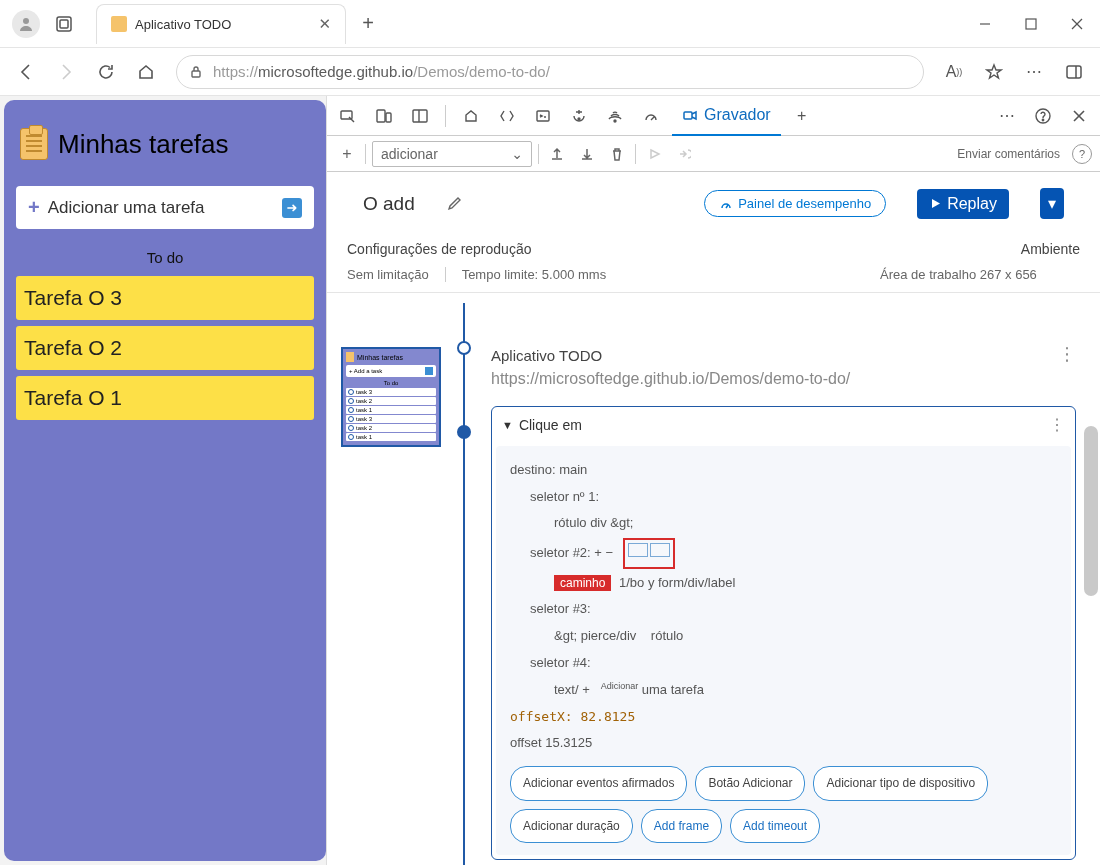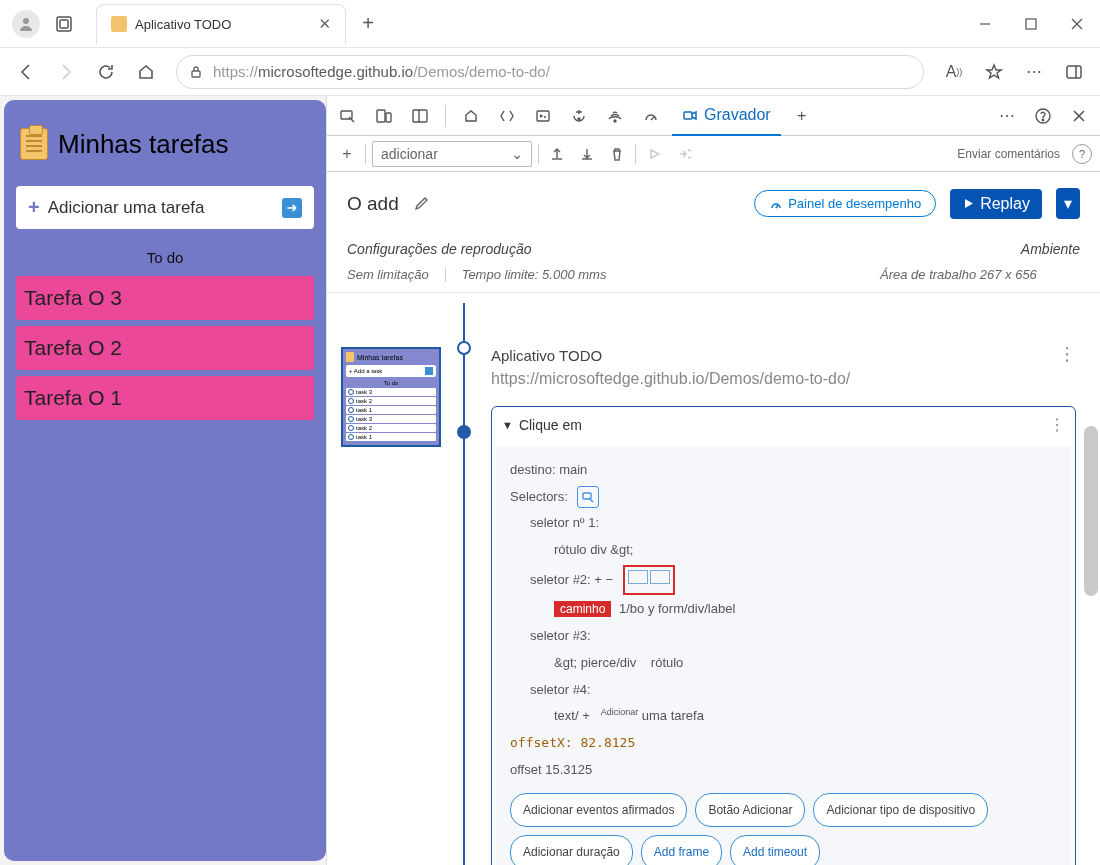--- a/index.html
+++ b/index.html
@@ -34,46 +34,46 @@
 .app-header { display:flex; align-items:center; gap:10px; margin:16px 4px 26px 4px;}
 .app-header .icon { width:28px;height:32px;background:#f5c36b;border:1px solid #c08a2f;border-radius:3px;position:relative;}
 .app-header .icon::before{content:"";position:absolute;top:-4px;left:8px;width:12px;height:8px;background:#f5c36b;border:1px solid #c08a2f;border-radius:2px;}
 .app-header .icon::after{content:"";position:absolute;top:6px;left:5px;right:5px;height:2px;background:#c08a2f;box-shadow:0 5px 0 #c08a2f,0 10px 0 #c08a2f,0 15px 0 #c08a2f;}
 .app-title { font-size:26px; font-weight:400; color:#000;}
 .add-task-bar { background:#fff; border-radius:4px; padding:10px 12px; display:flex; align-items:center; margin-bottom:20px;}
 .add-task-bar .plus{color:#7378c7;font-size:20px;font-weight:700;margin-right:8px;}
 .add-task-bar .label{font-size:17px;color:#333;flex:1;}
 .add-task-bar .go{width:20px;height:20px;background:#3b8fd4;border-radius:3px;color:#fff;display:flex;align-items:center;justify-content:center;font-size:13px;}
 .section-title{ text-align:center; font-size:15px; color:#111; margin:6px 0 10px 0;}
-.task-item { background:#ec4899; border-radius:3px; padding:10px 8px; margin-bottom:6px; font-size:21px; color:#222;}
+.task-item { background:#fde047; border-radius:3px; padding:10px 8px; margin-bottom:6px; font-size:21px; color:#222;}
 
 
 .devtools { flex:1; background:#fff; display:flex; flex-direction:column; border-left:1px solid #ddd; position:relative;}
 .dt-tabs { height:40px; border-bottom:1px solid #ccc; display:flex; align-items:center; padding:0 6px; gap:6px;}
 .dt-tab-icon{ width:30px;height:30px;display:flex;align-items:center;justify-content:center;color:#555;}
 .dt-tab-active{ height:40px; display:flex;align-items:center; gap:6px; padding:0 10px; border-bottom:2px solid #0078d4; color:#0f6cbf;}
 .dt-tab-plus{ width:30px;height:30px;display:flex;align-items:center;justify-content:center;color:#555;}
 .dt-tabs-right{ margin-left:auto; display:flex; gap:6px;}
 
 .dt-toolbar { height:36px; border-bottom:1px solid #ccc; display:flex; align-items:center; padding:0 8px; gap:6px;}
 .dt-toolbar .dd{ width:160px; height:26px; border:1px solid #bbb; display:flex; align-items:center; padding:0 8px; font-size:14px; color:#666; justify-content:space-between; border-radius:2px;}
 .dt-tb-icon{ width:24px;height:24px;display:flex;align-items:center;justify-content:center;color:#666;}
 .dt-tb-icon.disabled{color:#ccc;}
 .dt-toolbar .feedback{ margin-left:auto; font-size:12px; color:#666;}
 .dt-toolbar .help{width:20px;height:20px;border-radius:50%;border:1px solid #999;display:flex;align-items:center;justify-content:center;font-size:11px;color:#666;margin-left:6px;}
 
-.rec-header { padding:16px 20px; display:flex; align-items:center; gap:14px;}
+.rec-header { padding:16px 36px; display:flex; align-items:center; gap:31px;}
 .rec-header h2{ font-size:19px; font-weight:400; color:#333;}
 .rec-header .edit{color:#666;}
 .rec-header .spacer{flex:1;}
 .btn-outline{ border:1px solid #0078d4; color:#0078d4; background:#fff; border-radius:16px; padding:5px 14px; font-size:13px; display:flex; align-items:center; gap:5px;}
 .btn-primary{ background:#0554b3; color:#fff; border-radius:4px; padding:6px 12px; font-size:16px; display:flex; align-items:center; gap:5px;}
 .btn-caret{ background:#0554b3; color:#fff; border-radius:4px; padding:6px 8px;}
 
-.settings-row{ display:flex; padding:6px 20px 10px 20px; border-bottom:1px solid #e5e5e5;font-style:italic;}
+.settings-row{ display:flex; padding:6px 20px 10px 20px; border-bottom:1px solid #e5e5e5;}
 .settings-col{ flex:1;}
 .settings-col h4{ font-size:14px; font-weight:400; color:#444; margin-bottom:10px;}
 .settings-vals{ display:flex; gap:16px; font-size:13px; color:#666;}
 .settings-vals .sep{border-left:1px solid #ccc;}
 .settings-col.right{ text-align:right; flex:0 0 200px;}
 
 .timeline-area{ flex:1; overflow:hidden; position:relative; padding:10px 0 0 14px;}
 .timeline-line{ position:absolute; left:136px; top:10px; bottom:0; width:2px; background:#2059a6;}
 .tl-node{ position:absolute; left:130px; width:14px;height:14px; border-radius:50%; background:#fff; border:2px solid #2059a6;}
 .tl-node.fill{ background:#2059a6;}
@@ -431,29 +431,20 @@
       </div>
 
       <div class="click-card">
         <div class="click-head">
           <span class="tri">▼</span>
           <span class="label">Clique em</span>
           <span class="menu">⋮</span>
         </div>
         <div class="click-body">
           <div class="row">destino: main</div>
-          <div class="row">
-            <span>Selectors:</span>
-            <span class="sel-icon">
-                <svg width="12" height="12" fill="none" stroke="#4a90e2" stroke-width="1.4">
-                  <rect x="1" y="2" width="8" height="6" rx="1"></rect>
-                  <path d="M7 7l4 4"></path>
-                </svg>
-              </span>
-          </div>
           <div class="row ind1">seletor nº 1:</div>
           <div class="row ind2">rótulo div &amp;gt;</div>
           <div class="row ind1">
             <span>seletor #2: + −</span>
             <span class="red-box"><span class="inner"></span><span class="inner"></span></span>
           </div>
           <div class="row ind2">
             <span class="red-label">caminho</span>
             <span>1/bo y form/div/label</span>
           </div>

